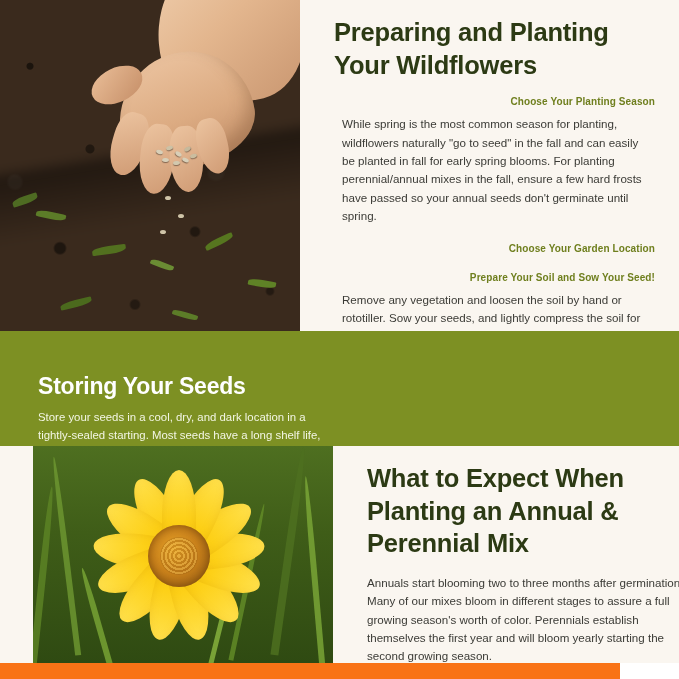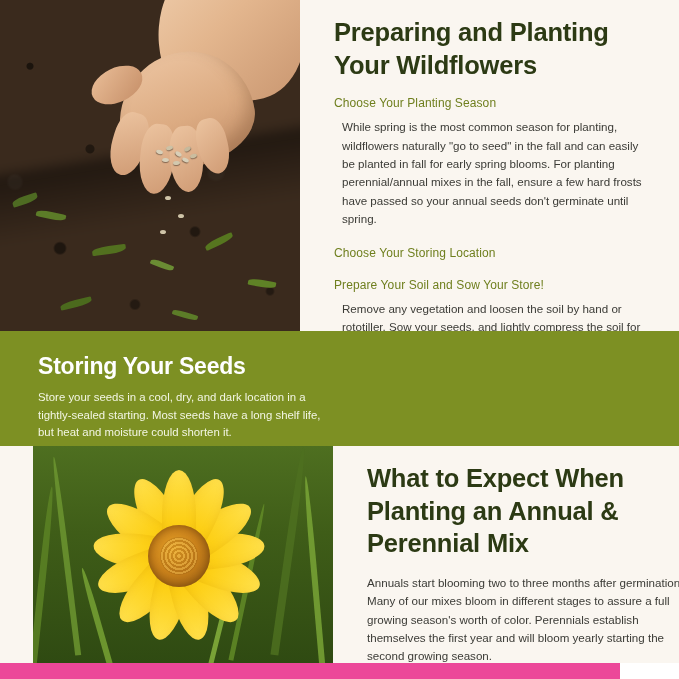--- a/index.html
+++ b/index.html
@@ -10,21 +10,21 @@
   body {
     width: 679px;
     height: 679px;
     font-family: "Liberation Sans", sans-serif;
     overflow: hidden;
   }
   .page {
     position: relative;
     width: 620px;
     height: 679px;
-    background: #ec4899;
+    background: #f97316;
   }
 
   
   .section-one {
     position: absolute;
     left: 0; top: 0;
     width: 679px;
     height: 331px;
     background: #faf6f0;
     display: flex;
@@ -161,42 +161,43 @@
   h1.heading-main {
     margin: 0;
     font-size: 25.5px;
     line-height: 1.28;
     font-weight: bold;
     color: #2c3a14;
     letter-spacing: -0.2px;
   }
   .sub-head {
     margin: 18px 0 3px 0;
-    font-size: 12px;
-    font-weight: normal;
+    font-size: 10px;
+    font-weight: bold;
     color: #6f7f1e;
     letter-spacing: .1px;
+    text-align: right;
   }
   .sub-head.first { margin-top: 15px; }
   .body-text {
     margin: 8px;
     font-size: 11.6px;
     line-height: 1.58;
     color: #3b3b36;
   }
 
   
   .section-two {
     position: absolute;
     left: 0; top: 331px;
     width: 679px;
     height: 131px;
     background: #7d9023;
     display: flex;
-    align-items: flex-start;
+    align-items: flex-end;
   }
   .store-text {
     width: 390px;
     padding: 22px 20px 0 38px;
     box-sizing: border-box;
   }
   h2.heading-store {
     margin: 0 0 9px 0;
     font-size: 23px;
     font-weight: bold;
@@ -408,23 +409,23 @@
       <div class="falling-seed fs2"></div>
       <div class="falling-seed fs3"></div>
     </div>
 
     <div class="text-col-1">
       <h1 class="heading-main">Preparing and Planting Your Wildflowers</h1>
 
       <div class="sub-head first">Choose Your Planting Season</div>
       <p class="body-text">While spring is the most common season for planting, wildflowers naturally "go to seed" in the fall and can easily be planted in fall for early spring blooms. For planting perennial/annual mixes in the fall, ensure a few hard frosts have passed so your annual seeds don't germinate until spring.</p>
 
-      <div class="sub-head">Choose Your Storing Location</div>
-
-      <div class="sub-head">Prepare Your Soil and Sow Your Store!</div>
+      <div class="sub-head">Choose Your Garden Location</div>
+
+      <div class="sub-head">Prepare Your Soil and Sow Your Seed!</div>
       <p class="body-text">Remove any vegetation and loosen the soil by hand or rototiller. Sow your seeds, and lightly compress the soil for protection from birds and wind. Water as needed.</p>
     </div>
   </div>
 
   <div class="section-two">
     <div class="store-text">
       <h2 class="heading-store">Storing Your Seeds</h2>
       <p class="store-body">Store your seeds in a cool, dry, and dark location in a tightly-sealed starting. Most seeds have a long shelf life, but heat and moisture could shorten it.</p>
     </div>
     <div class="jars-area">

